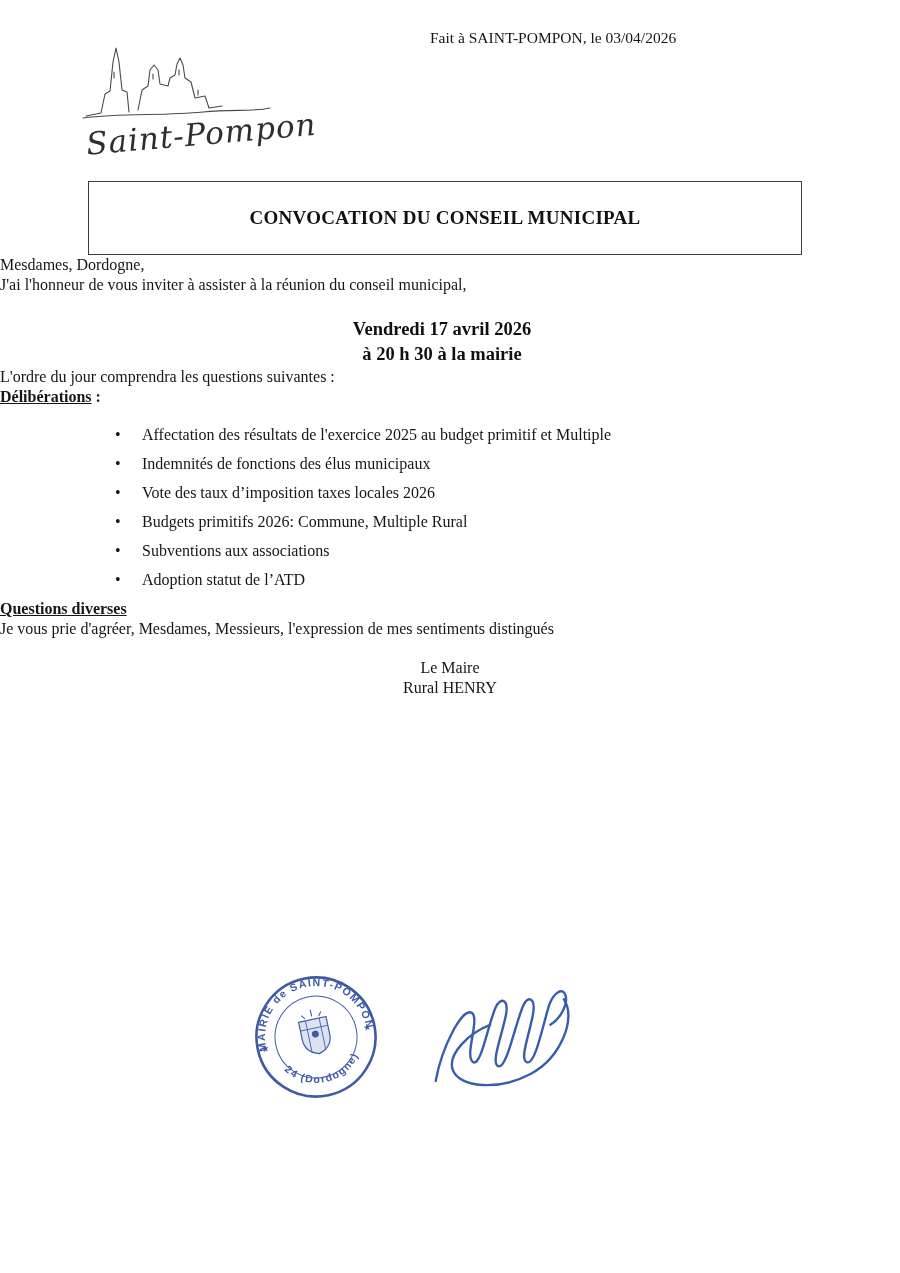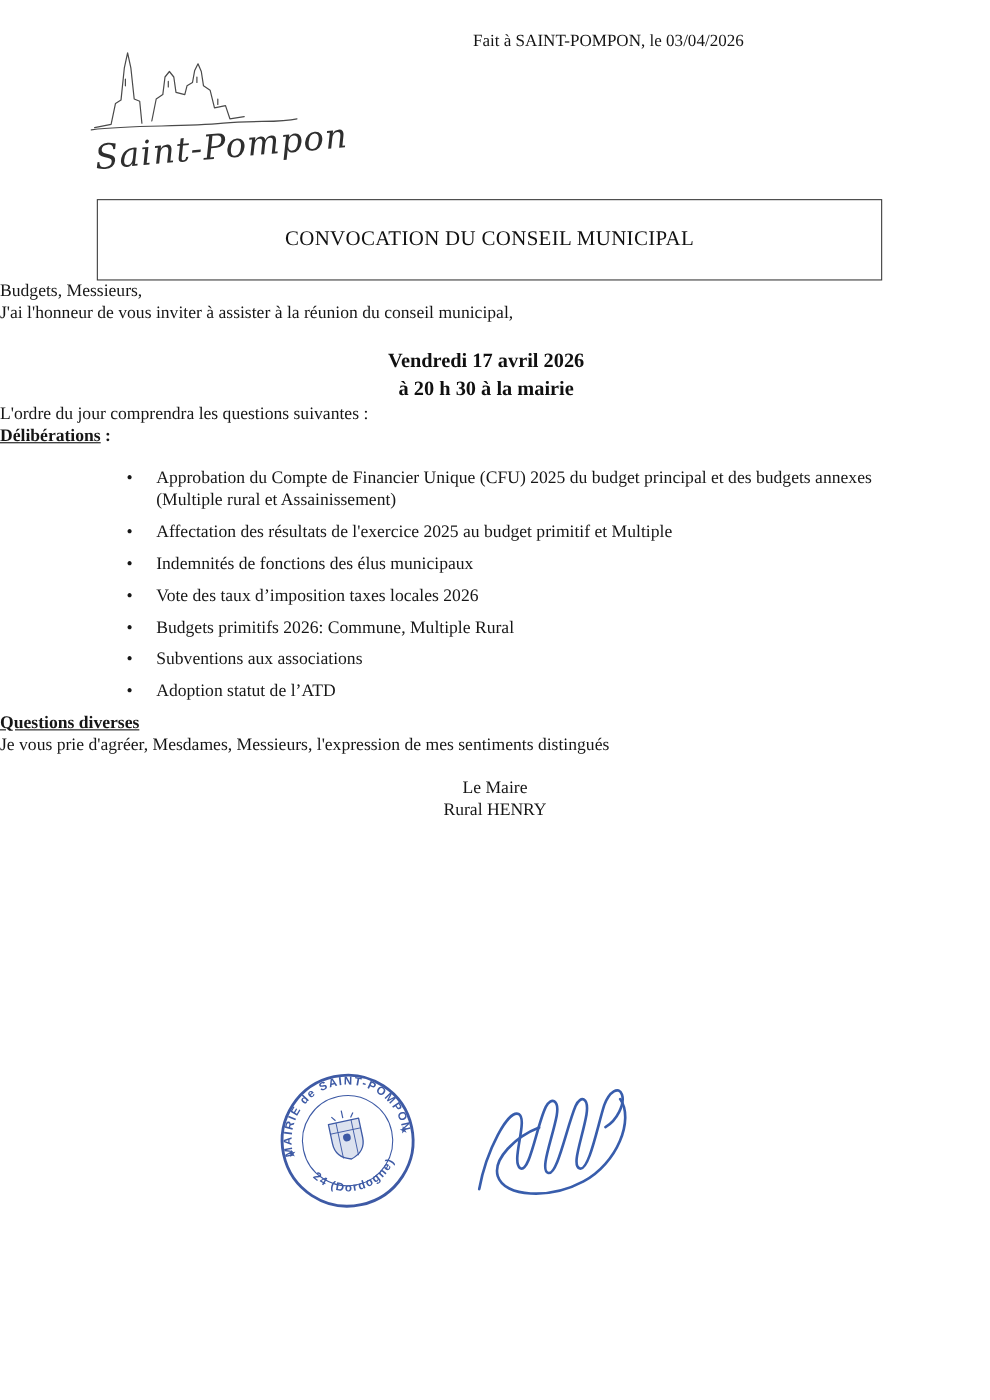--- a/index.html
+++ b/index.html
@@ -31,21 +31,21 @@
   }
 
   .title-box {
     position: absolute; left: 88px; top: 181px;
     width: 714px; height: 74px;
     border: 1px solid #3d3d3d;
     display: flex; align-items: center; justify-content: center;
     background: #fff;
   }
   .title-box h1 {
-    margin: 0; font-size: 19px; font-weight: normal;
+    margin: 0; font-size: 19px; font-weight: bold;
     letter-spacing: 0.3px; color: #111;
   }
 
   .body-block {
     position: absolute; left: 0; top: 255px; width: 900px;
     font-size: 16px; line-height: 1.25; color: #161616;
   }
   .body-block p { margin: 0; }
   .salutation { margin: 27px 100px 0 139px; }
   .intro      { margin: 18px 100px 0 139px; }
@@ -104,34 +104,33 @@
       </g>
     </svg>
     <div class="logo-text">Saint-Pompon</div>
   </div>
 
   <div class="title-box">
     <h1>CONVOCATION DU CONSEIL MUNICIPAL</h1>
   </div>
 
   <div class="body-block">
-    <p class="salutation">Budgets, Messieurs,</p>
+    <p class="salutation">Mesdames, Dordogne,</p>
     <p class="intro">J'ai l'honneur de vous inviter à assister à la réunion du conseil municipal,</p>
 
     <div class="meeting">
       <div>Vendredi 17 avril 2026</div>
       <div>à 20 h 30 à la mairie</div>
     </div>
 
     <p class="agenda-intro">L'ordre du jour comprendra les questions suivantes :</p>
 
     <p class="heading"><span class="u">Délibérations</span><span> :</span></p>
 
     <ul class="agenda">
-      <li>Approbation du Compte de Financier Unique (CFU) 2025 du budget principal et des budgets annexes (Multiple rural et Assainissement)</li>
       <li>Affectation des résultats de l'exercice 2025 au budget primitif et Multiple</li>
       <li>Indemnités de fonctions des élus municipaux</li>
       <li>Vote des taux d’imposition taxes locales 2026</li>
       <li>Budgets primitifs 2026: Commune, Multiple Rural</li>
       <li>Subventions aux associations</li>
       <li>Adoption statut de l’ATD</li>
     </ul>
 
     <p class="heading questions"><span class="u">Questions diverses</span></p>
 

